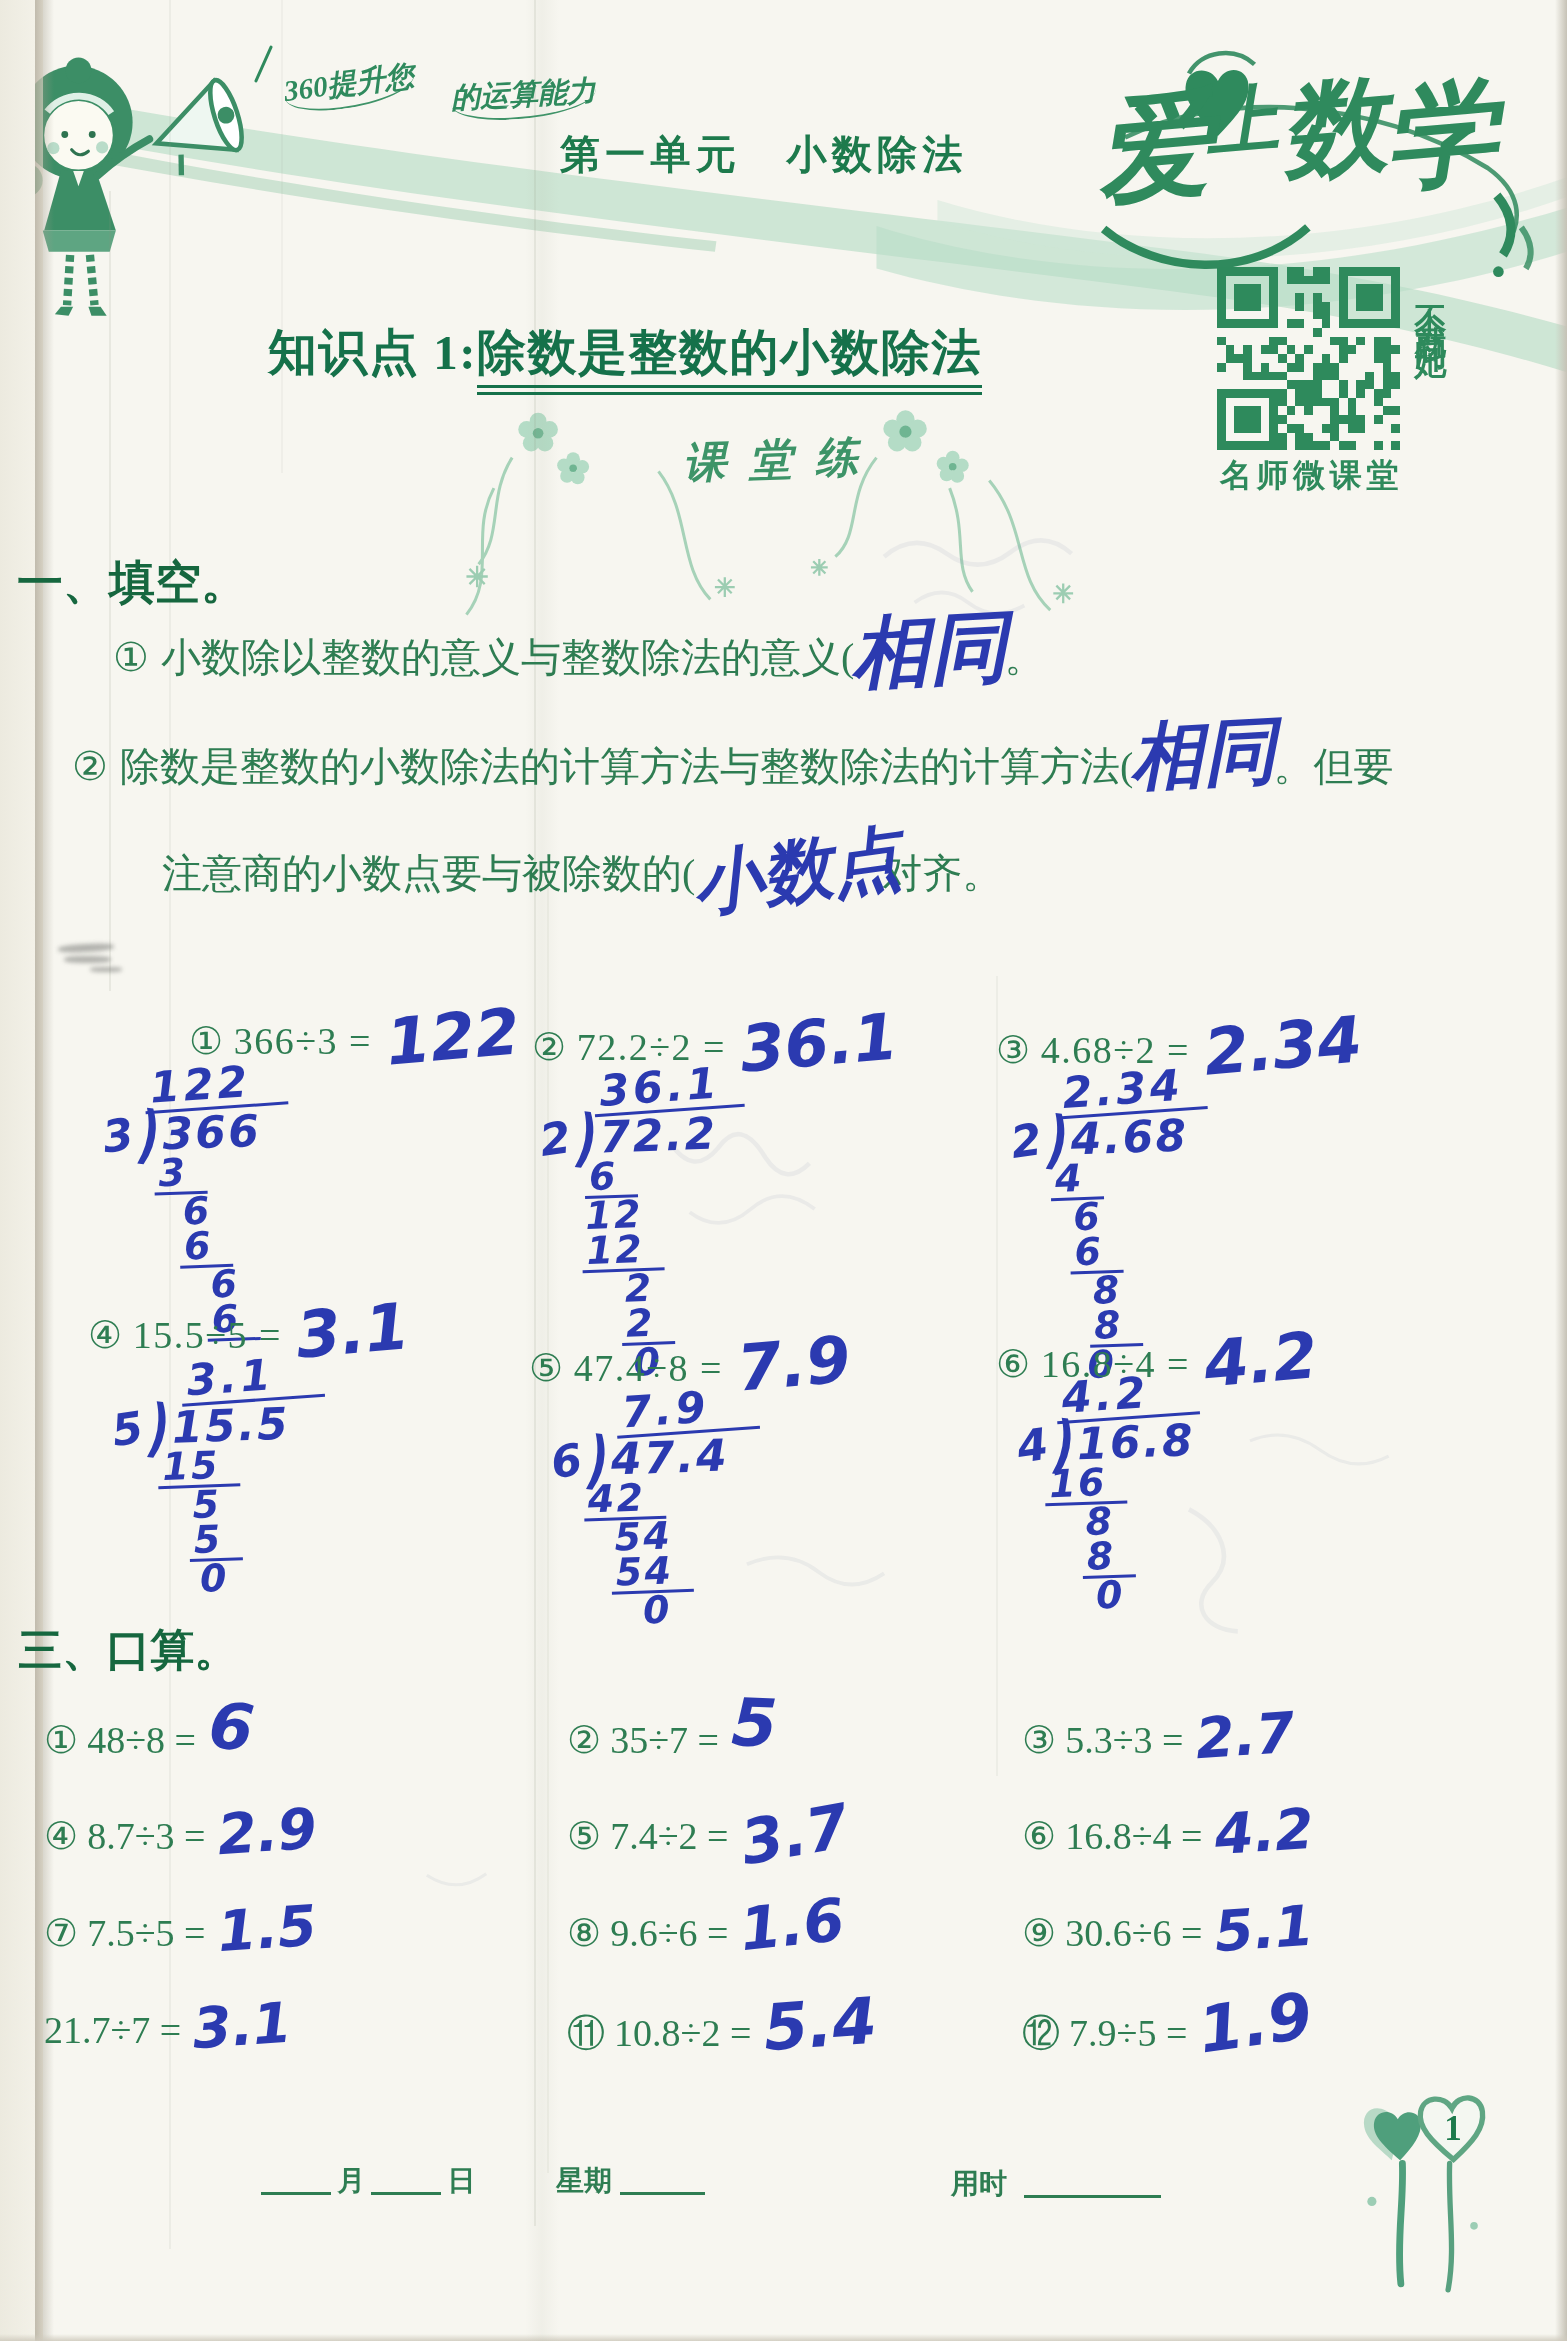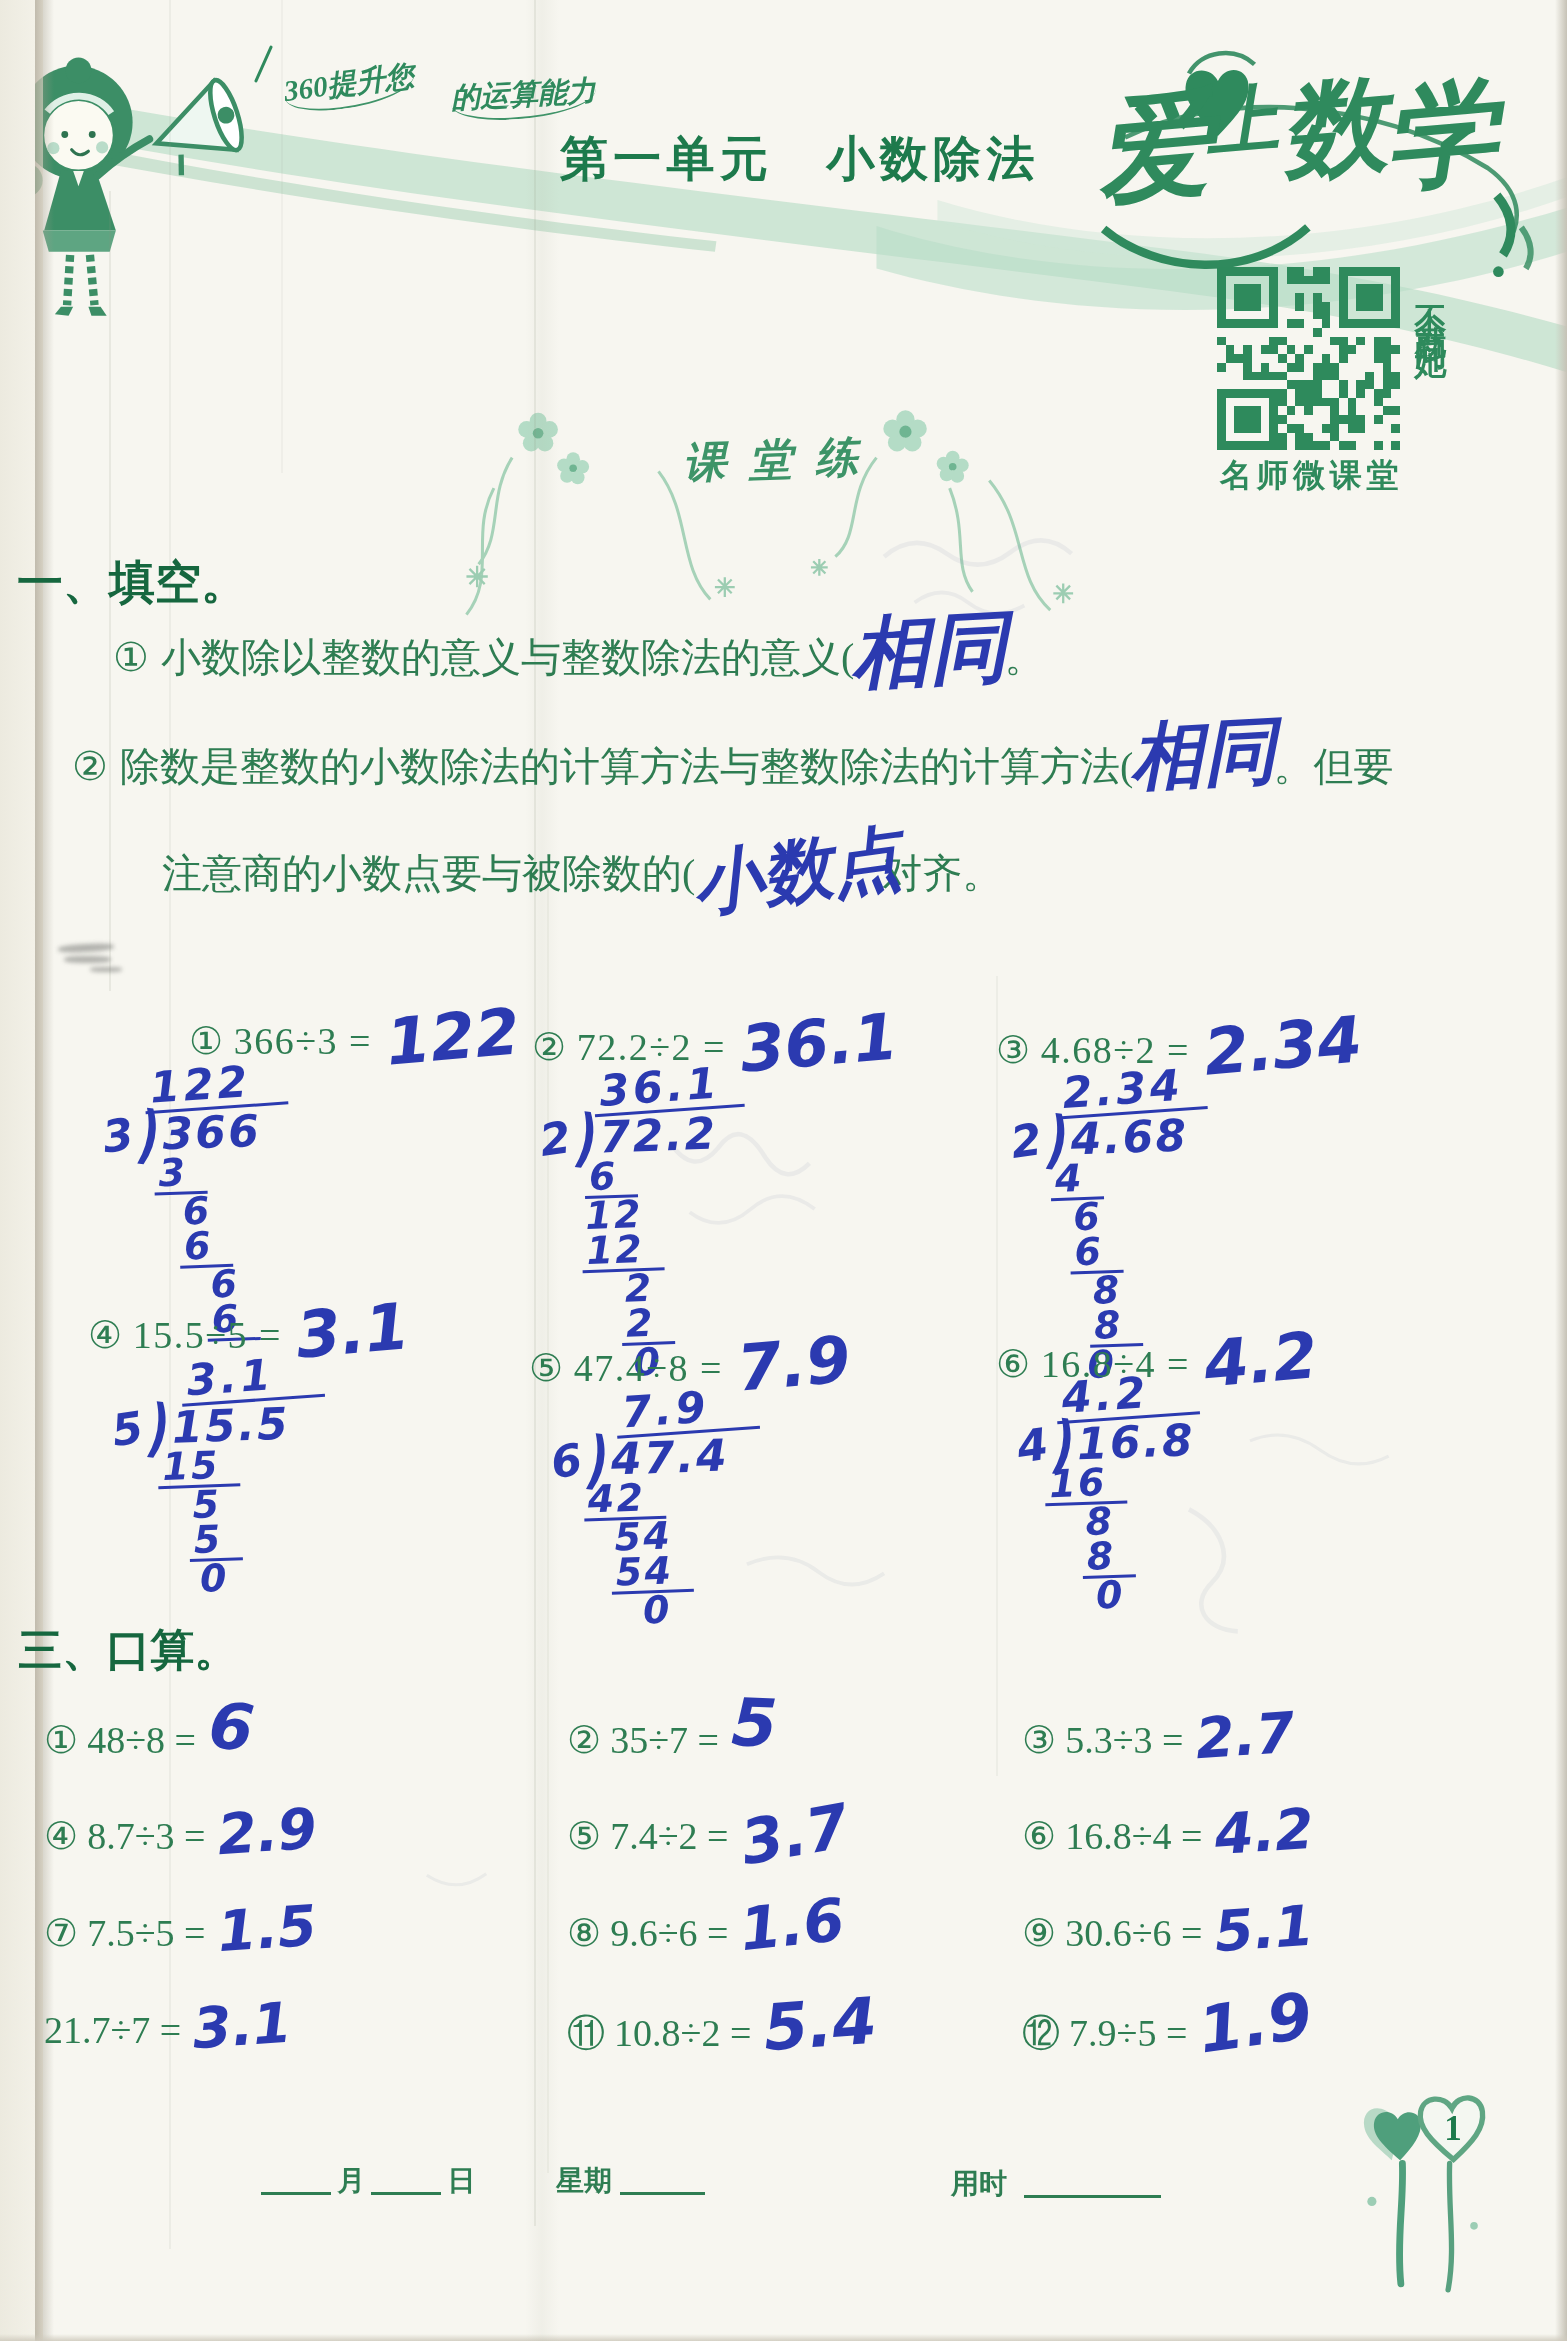--- a/index.html
+++ b/index.html
@@ -31,21 +31,21 @@
   .centerfold{position:absolute;left:525px;top:0;width:34px;height:100%;
     background:linear-gradient(90deg,transparent,rgba(170,175,155,.10),transparent);}
 
   .smear{position:absolute;background:rgba(75,78,74,.4);filter:blur(2.3px);border-radius:40%;}
   .sec-heading{position:absolute;font-weight:bold;color:var(--green-dark);white-space:nowrap;}
   .s1{left:17px;top:552px;font-size:46px;}
   .s2{left:21.3px;top:939px;font-size:44px;}
   .s2 .note{font-weight:bold;font-size:35px;margin-left:10.7px;letter-spacing:1.5px;color:#20744a;}
   .s3{left:18.3px;top:1621px;font-size:44px;}
 
-  .unit-header{position:absolute;left:560px;top:127px;font-size:48px;font-weight:bold;
+  .unit-header{position:absolute;left:560px;top:127px;font-size:40px;font-weight:bold;
     color:#1d7a4c;letter-spacing:5.3px;white-space:nowrap;}
 
   .slog{position:absolute;font-size:29px;font-weight:bold;font-style:italic;color:var(--green-logo);
     white-space:nowrap;border-bottom:2.3px solid #3f9368;padding-bottom:1.5px;border-radius:0 0 60% 40%;}
   .slog1{left:284px;top:64px;transform:rotate(-7deg);}
   .slog2{left:451px;top:75px;transform:rotate(-3deg);}
   .slog-tick{position:absolute;left:262px;top:44px;width:3px;height:40px;background:var(--green-logo);
     transform:rotate(24deg);border-radius:2.3px;}
 
   .logo{position:absolute;left:1096px;top:58px;color:var(--green-logo);font-weight:bold;
@@ -694,20 +694,23 @@
       <i class="on"></i>
       <i></i>
       <i></i>
       <i class="on"></i>
       <i></i>
       <i class="on"></i>
     </div>
   <div class="qr-side">不会就问她</div>
   <div class="qr-caption">名师微课堂</div>
 
+  <div class="kp-title">
+    <span>知识点 1:</span><span class="kp-main">除数是整数的小数除法</span>
+  </div>
 
   <div class="banner-text">课堂练</div>
 
   <div class="sec-heading s1">一、填空。</div>
 
   <div class="fill-line" style="left:113px;top:630px;">
     <span class="fi-num">①</span><span>小数除以整数的意义与整数除法的意义(</span><span class="hw hw-fill">相同</span><span>。</span>
   </div>
 
   <div class="fill-line" style="left:72px;top:739px;">

